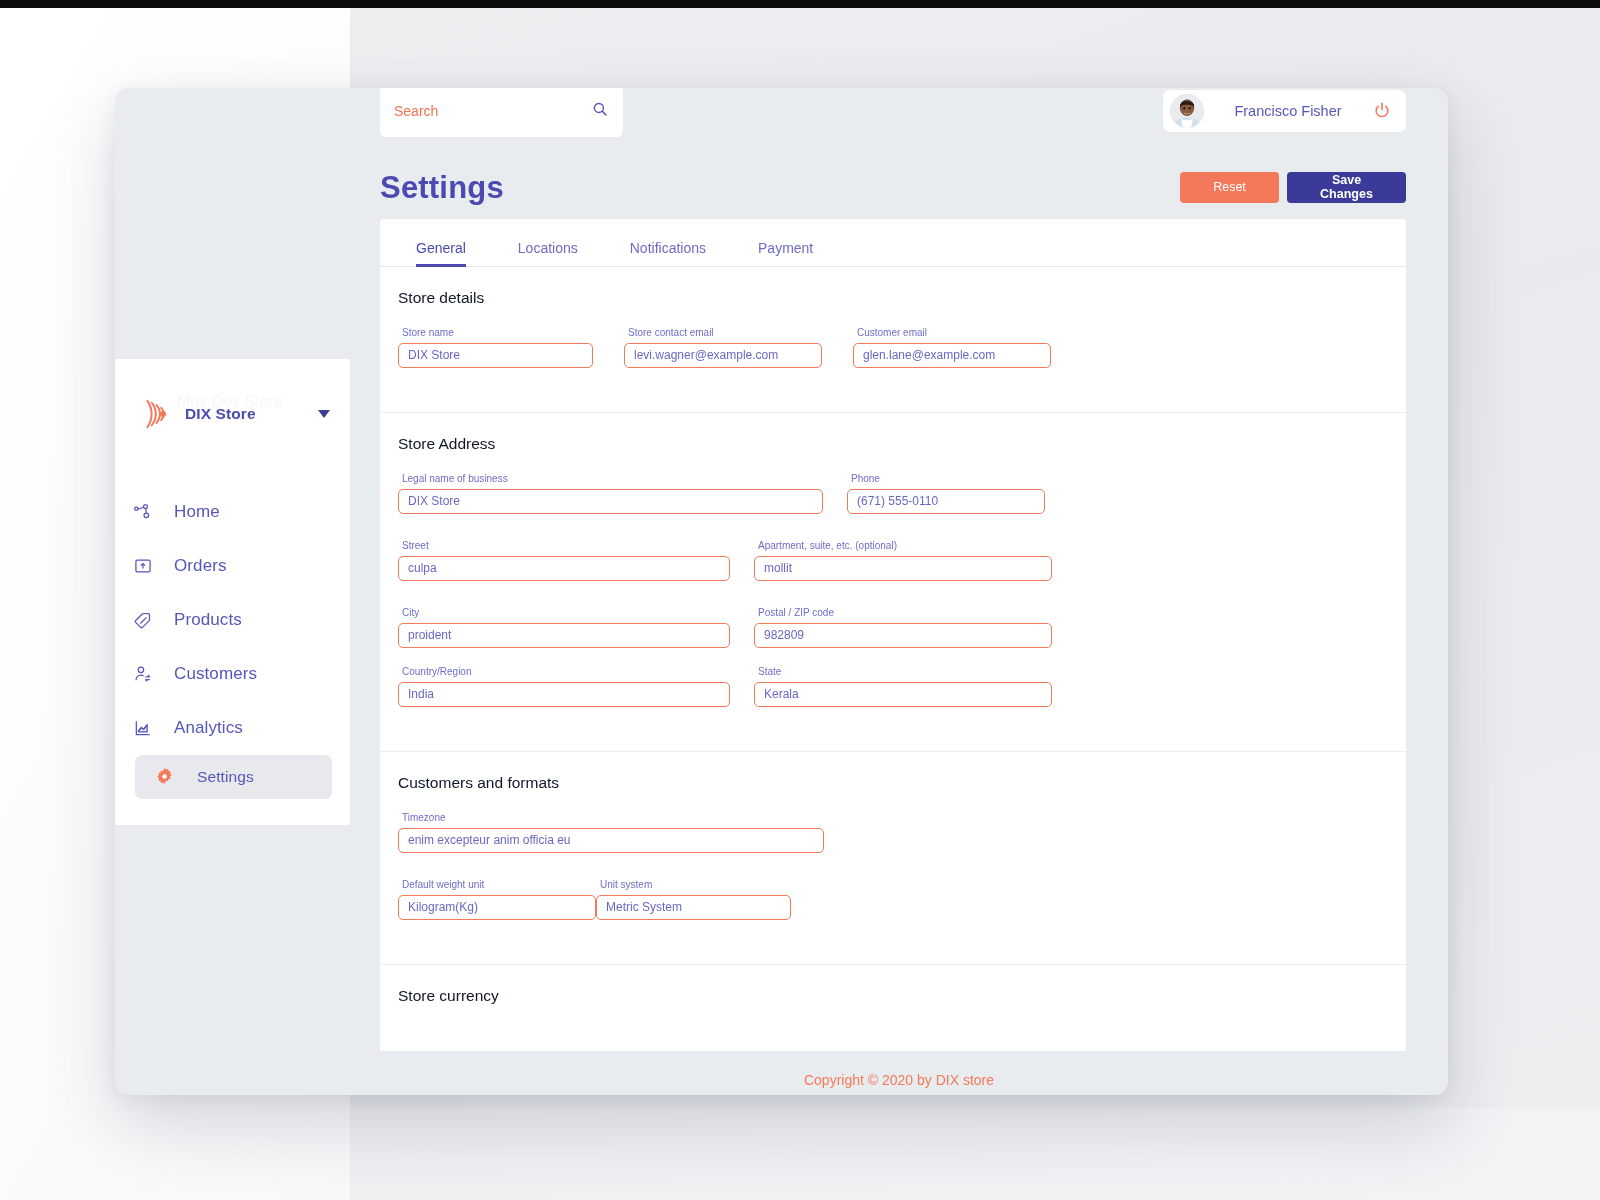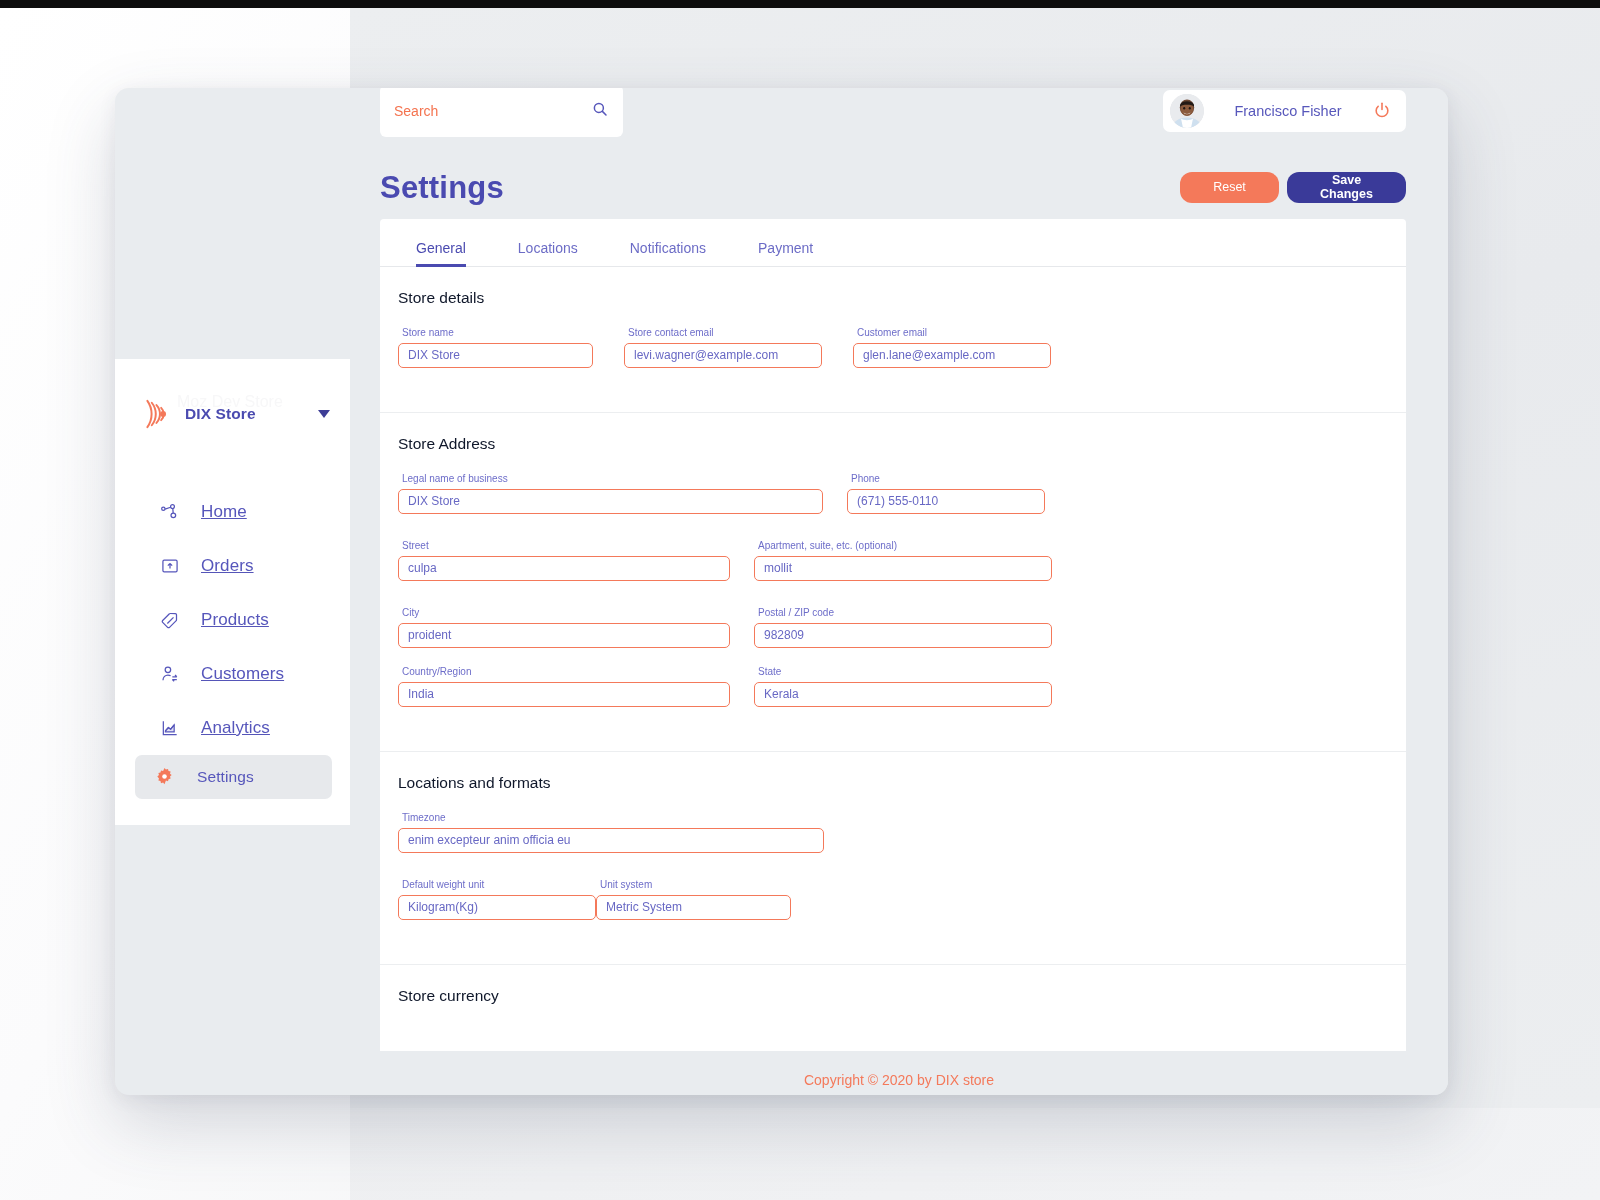--- a/index.html
+++ b/index.html
@@ -86,24 +86,23 @@
     border-left: 6.5px solid transparent;
     border-right: 6.5px solid transparent;
     border-top: 8px solid #3d3d96;
   }
 
   .nav { margin-top: 46px; flex: 1 1 auto; }
   .nav-item {
     display: flex;
     align-items: center;
     height: 54px;
-    padding-left: 44px;
+    padding-left: 17px;
     color: #5555b8;
     cursor: pointer;
-    text-decoration: underline;
   }
   .nav-icon {
     width: 22px; height: 22px;
     flex: 0 0 22px;
     display: flex; align-items: center; justify-content: center;
   }
   .nav-label {
     margin-left: 20px;
     font-size: 17px;
     color: #5656bb;
@@ -195,21 +194,21 @@
   .page-title {
     font-size: 31px;
     color: #4a4ab0;
     letter-spacing: .2px;
     line-height: 1;
   }
   .header-actions { margin-left: auto; display: flex; gap: 8px; }
   .btn {
     height: 31px;
     border: 0;
-    border-radius: 12px;
+    border-radius: 4px;
     font-family: inherit;
     font-size: 12.5px;
     color: #fff;
     cursor: pointer;
     padding: 0 18px;
   }
   .btn-reset { background: #f4795a; width: 99px; }
   .btn-save { background: #3a3a99; width: 119px; font-weight: bold; }
 
   
@@ -530,21 +529,21 @@
               <input class="inp" type="text" placeholder="India" style="">
             </div>
             <div class="field w-298">
               <span class="field-label">State</span>
               <input class="inp" type="text" placeholder="Kerala" style="">
             </div>
           </div>
         </div>
 
         <div class="section">
-          <div class="section-title">Locations and formats</div>
+          <div class="section-title">Customers and formats</div>
 
           <div class="row">
             <div class="field w-426">
               <span class="field-label">Timezone</span>
               <input class="inp" type="text" placeholder="enim excepteur anim officia eu" style="">
             </div>
           </div>
 
           <div class="spacer-lg"></div>
 

